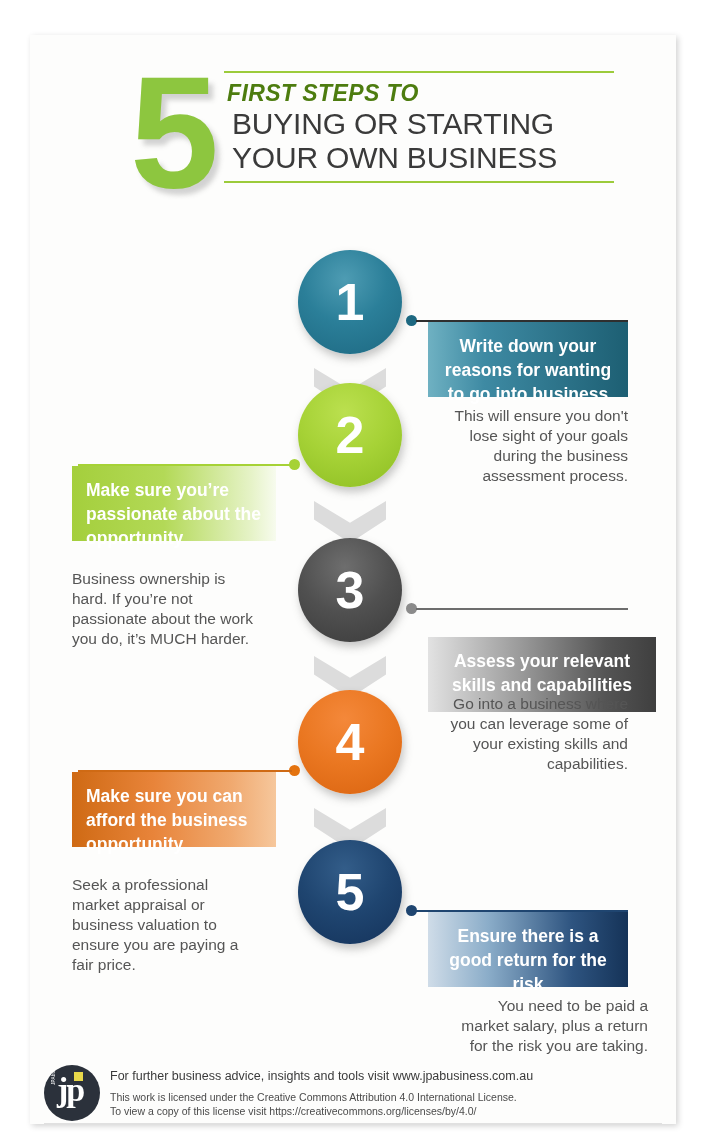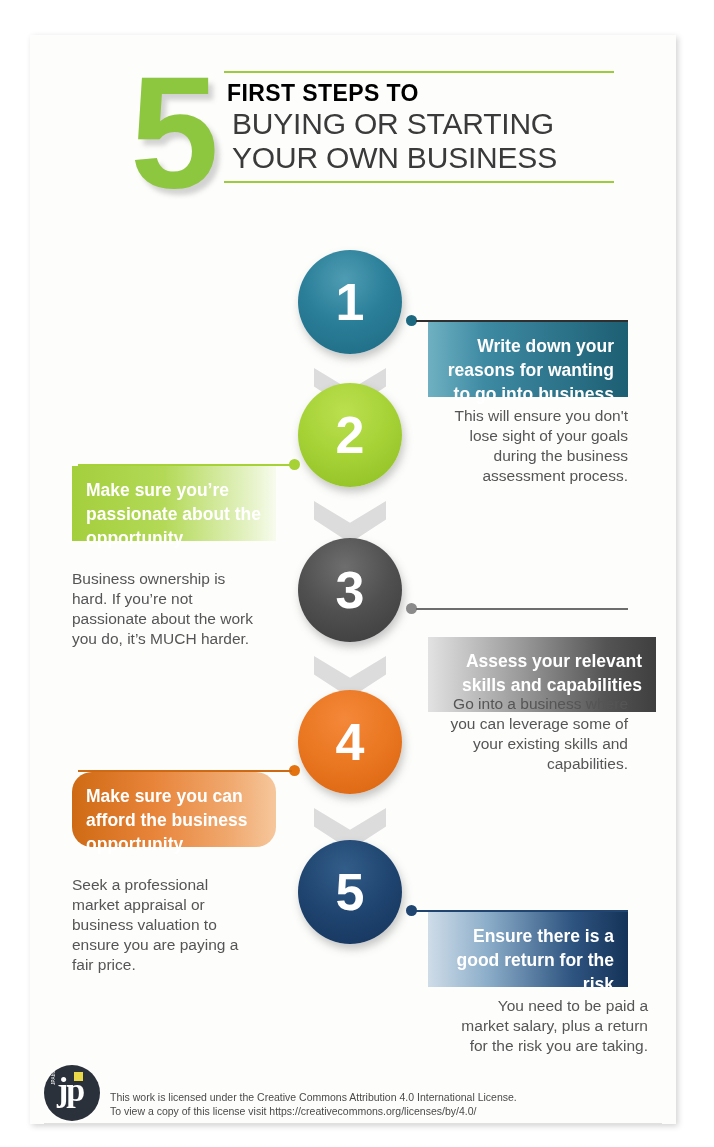--- a/index.html
+++ b/index.html
@@ -47,21 +47,22 @@
     width: 390px;
   }
   .rule {
     height: 2px;
     background: #9ccb3b;
     width: 100%;
   }
   #kicker {
     font-size: 23px;
     font-weight: bold;
-    color: #000000;
+    font-style: italic;
+    color: #4d7c0f;
     letter-spacing: 0.4px;
     margin: 7px 0 0 3px;
   }
   .title-line {
     font-size: 30px;
     color: #3a3a3a;
     letter-spacing: -0.2px;
     margin-left: 8px;
     line-height: 34px;
   }
@@ -117,21 +118,21 @@
   
   .banner {
     position: absolute;
     color: #ffffff;
     font-weight: bold;
     font-size: 17.5px;
     line-height: 24px;
     padding: 12px 14px 13px 14px;
     box-sizing: border-box;
   }
-  .banner-right { text-align: right; }
+  .banner-right { text-align: center; }
   .banner-left  { text-align: left; }
 
   .b1 { background: linear-gradient(to right, #6fb1c2 0%, #3e8aa3 28%, #1d5f73 100%); }
   .b2 { background: linear-gradient(to right, #a4cf3c 0%, #b3d957 45%, #e6f3c8 88%, #f7fbee 100%); }
   .b3 { background: linear-gradient(to right, #e2e2e2 0%, #9b9b9b 40%, #545454 78%, #3f3f3f 100%); }
   .b4 { background: linear-gradient(to right, #cf6a14 0%, #e8843a 40%, #f0a96f 78%, #f6c79c 100%); }
   .b5 { background: linear-gradient(to right, #cfdce8 0%, #8badc9 30%, #2e5480 72%, #153358 100%); }
 
   .caption {
     position: absolute;
@@ -254,36 +255,37 @@
     <div class="conn-line" style="left:386px; top:573px; width:212px; background:#6d6d6d;"></div>
     <div class="banner banner-right b3" style="left:398px; top:602px; width:228px; height:75px;">Assess your relevant skills and capabilities</div>
     <div class="caption cap-right" style="left:398px; top:659px; width:200px;">Go into a business where you can leverage some of your existing skills and capabilities.</div>
   </div>
 
   <div class="step">
     <div class="circle c4" style="left:268px; top:655px;">4</div>
     <div class="chev" style="left:284px; top:773px;"></div>
     <div class="conn-dot" style="left:259px; top:730px; background:#e4730f;"></div>
     <div class="conn-line" style="left:48px; top:735px; width:214px; background:#cf6a14;"></div>
-    <div class="banner banner-left b4" style="left:42px; top:737px; width:204px; height:75px;border-radius:20px;">Make sure you can afford the business opportunity</div>
+    <div class="banner banner-left b4" style="left:42px; top:737px; width:204px; height:75px;">Make sure you can afford the business opportunity</div>
     <div class="caption cap-left" style="left:42px; top:820px; width:180px;">Seek a professional market appraisal or business valuation to ensure you are paying a fair price.</div>
   </div>
 
   <div class="step">
     <div class="circle c5" style="left:268px; top:805px;">5</div>
     <div class="conn-dot" style="left:376px; top:870px; background:#1f4570;"></div>
     <div class="conn-line" style="left:386px; top:875px; width:212px; background:#1f4570;"></div>
     <div class="banner banner-right b5" style="left:398px; top:877px; width:200px; height:75px;">Ensure there is a good return for the risk</div>
     <div class="caption cap-right" style="left:418px; top:961px; width:200px;">You need to be paid a market salary, plus a return for the risk you are taking.</div>
   </div>
 
   <div id="footer">
     <div id="logo">
       <div id="logo-jp">jp</div>
       <div id="logo-sq"></div>
       <div id="logo-vert">JPAbusiness</div>
     </div>
+    <div id="footer-main">For further business advice, insights and tools visit www.jpabusiness.com.au</div>
     <div class="footer-lic" id="lic1">This work is licensed under the Creative Commons Attribution 4.0 International License.</div>
     <div class="footer-lic" id="lic2">To view a copy of this license visit https://creativecommons.org/licenses/by/4.0/</div>
     <div id="footer-rule"></div>
   </div>
 
 </div>
 
 </body></html>

